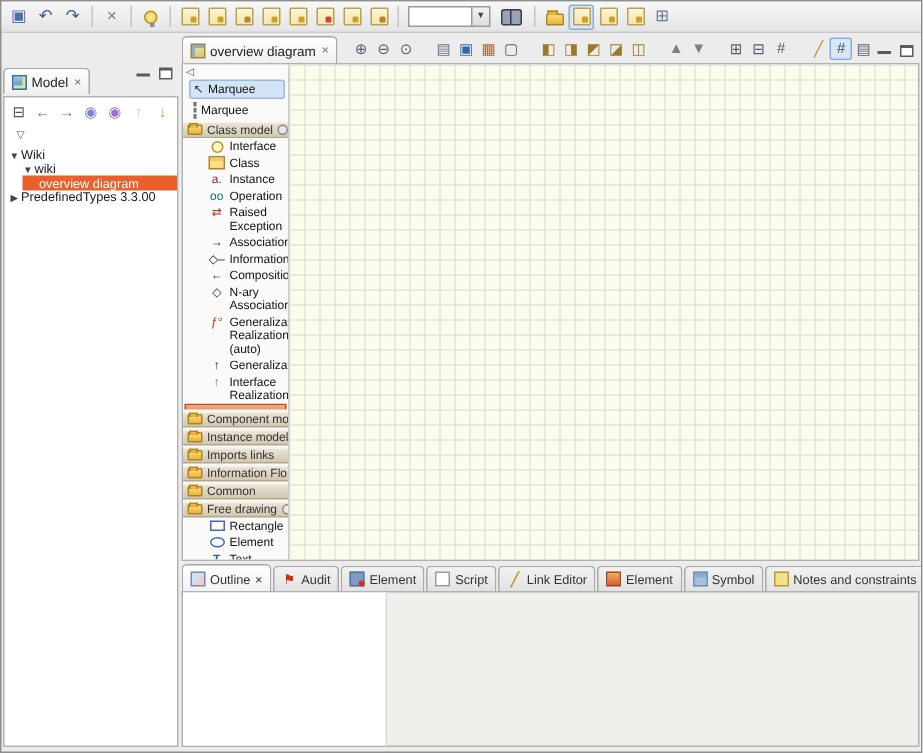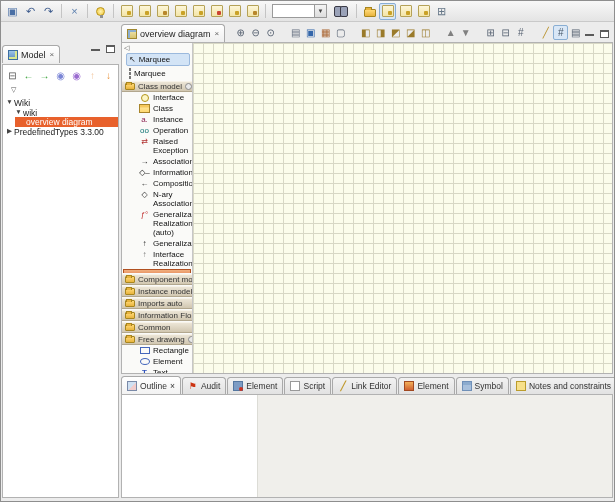--- a/index.html
+++ b/index.html
@@ -57,21 +57,21 @@
                 display:flex; flex-direction:column; }
 
   
   .model-toolbar { display:flex; align-items:center; gap:1px; padding:2px 1px 1px 2px;
                    overflow:hidden; height:19px; }
   .mt-btn { width:15px; height:15px; flex:0 0 15px; display:flex; align-items:center; justify-content:center;
             font-size:10px; }
   .filter-row { height:12px; display:flex; align-items:center; padding-left:8px;
                 font-size:7px; color:#555; }
   .tree { flex:1; padding-top:2px; }
-  .trow { display:flex; align-items:flex-start; height:9.5px; font-size:8.5px; color:#1a1a1a; cursor:default; }
+  .trow { display:flex; align-items:flex-end; height:9.5px; font-size:8.5px; color:#1a1a1a; cursor:default; }
   .trow .exp { width:9px; font-size:6.5px; color:#444; text-align:center; flex:0 0 9px; }
   .trow.selected { background:var(--sel,#e8612c); color:#fff; margin-left:12px; }
 
   
   .editor-tabrow { height:19px; display:flex; align-items:flex-end; }
   .dg-toolbar { display:flex; align-items:center; margin-left:8px; flex:1; min-width:0; padding-bottom:2px; }
   .dg-btn { width:15px; height:15px; display:flex; align-items:center; justify-content:center;
             font-size:10px; border:1px solid transparent; border-radius:2px; }
   .dg-btn.pressed { background:#d9e7f6; border-color:#89aed3; }
   .dg-sep { width:10px; }
@@ -370,21 +370,21 @@
             <div class="pheader">
               <span class="sh-minifolder"></span>
               <span>Component mo...</span>
             </div>
             <div class="pheader">
               <span class="sh-minifolder"></span>
               <span>Instance model</span>
             </div>
             <div class="pheader">
               <span class="sh-minifolder"></span>
-              <span>Imports auto</span>
+              <span>Imports links</span>
             </div>
             <div class="pheader">
               <span class="sh-minifolder"></span>
               <span>Information Flo...</span>
             </div>
             <div class="pheader">
               <span class="sh-minifolder"></span>
               <span>Common</span>
             </div>
             <div class="pheader">

